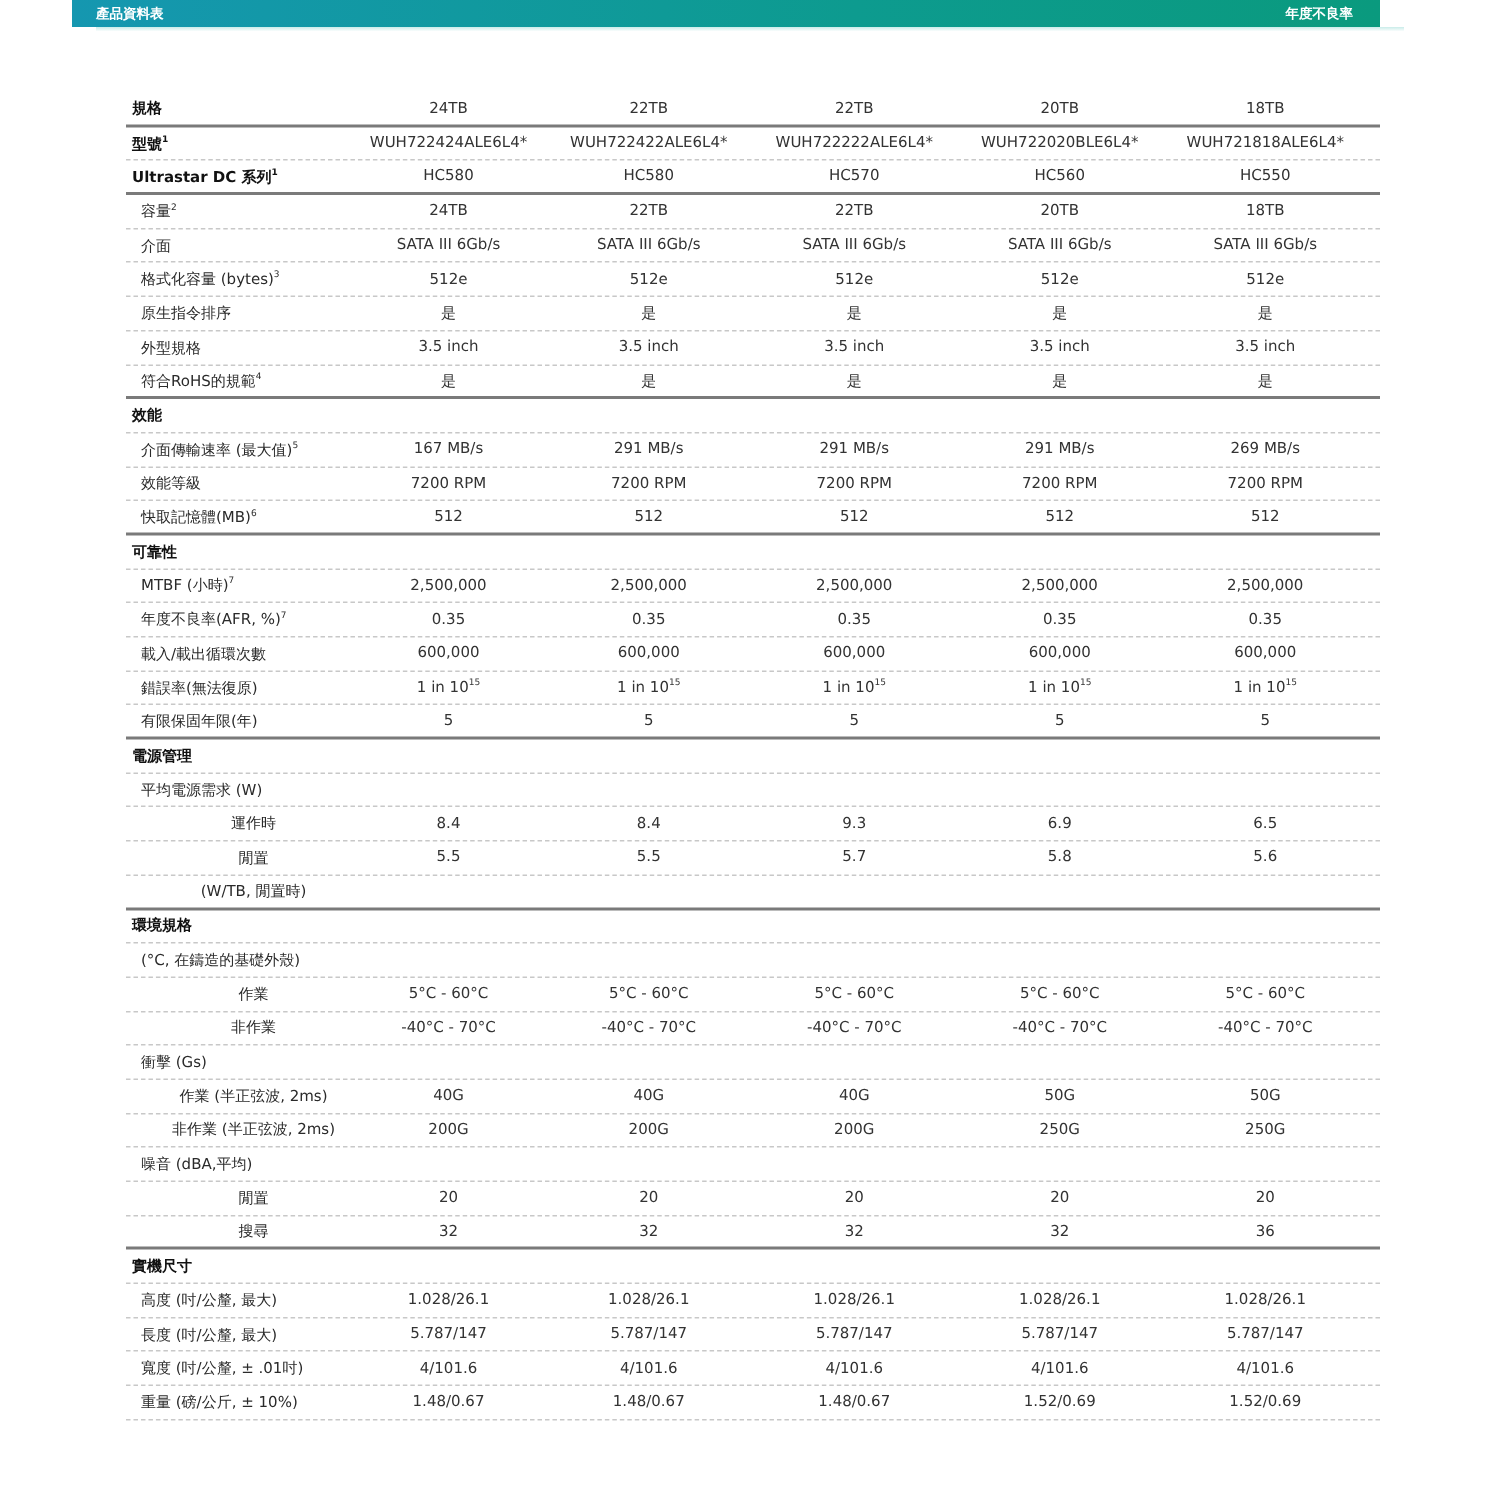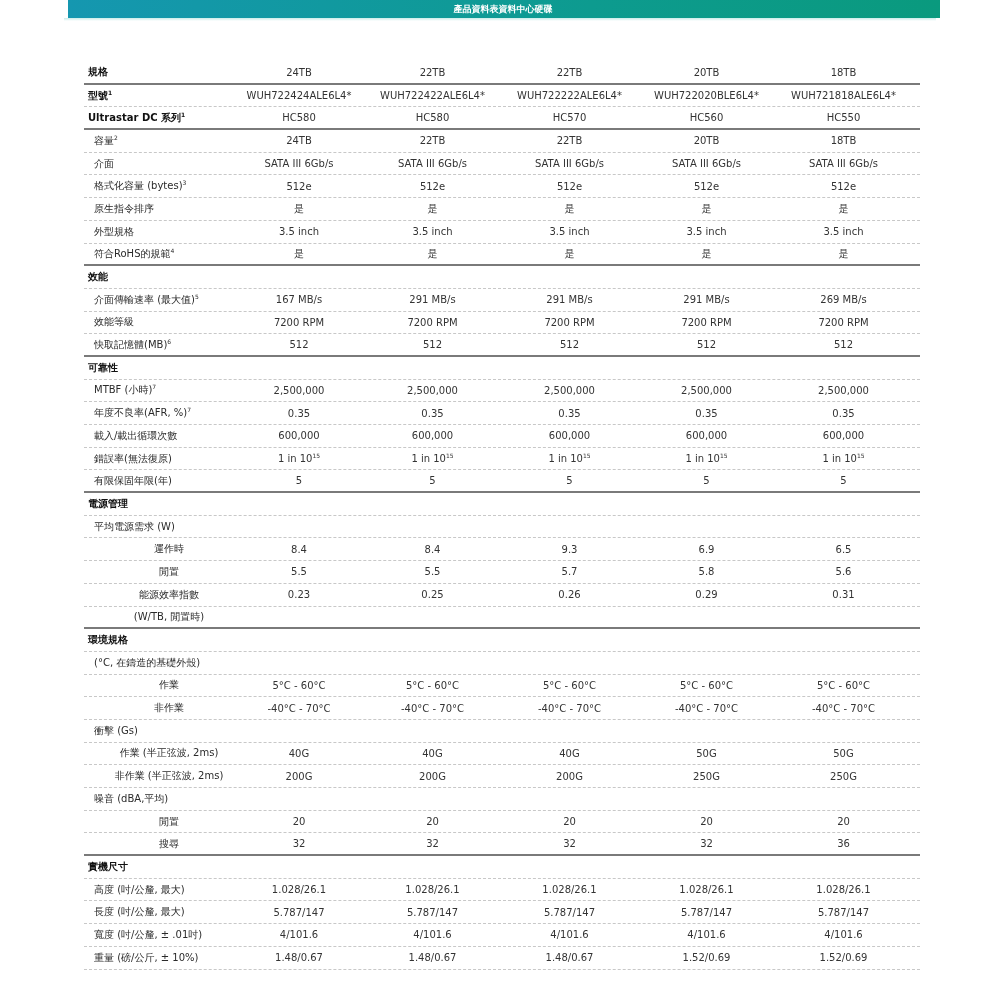--- a/index.html
+++ b/index.html
@@ -1,41 +1,41 @@
 <!DOCTYPE html>
 <html><head>
 <meta charset="utf-8">
 <style>
   * { margin:0; padding:0; box-sizing:border-box; }
   html, body { width:1000px; height:1000px; background:#fff; overflow:hidden; }
   body { font-family: "DejaVu Sans", "Liberation Sans", sans-serif; color:#222; position:relative; }
   .banner {
-    position:absolute; left:68px; top:0; width:872px; height:18px;
+    position:absolute; left:48px; top:0; width:872px; height:18px;
     background:linear-gradient(90deg,#1597b0 0%,#0d9b8f 60%,#0a9a7e 100%);
-    display:flex; justify-content:center; align-items:center;
+    display:flex; justify-content:space-between; align-items:center;
     padding:0 18px 0 16px; color:#fff; font-size:9px; font-weight:bold;
   }
   .banner-shadow { position:absolute; left:64px; top:18px; width:872px; height:3px; background:linear-gradient(#c9ece9,#fff); }
   .table { position:absolute; left:84px; top:62px; width:836px; }
   .row { display:flex; align-items:center; height:22.7px; border-bottom:1px dashed #c8c8c8; font-size:10px; }
   .row.thick { border-bottom:2px solid #7a7a7a; }
   .label { width:150px; padding-left:4px; white-space:nowrap; color:#2a2a2a; }
   .label.l2 { padding-left:10px; }
   .label.l3 { padding-left:20px;text-align:center; }
   .label.bold { font-weight:bold; color:#111; padding-left:4px; }
   .cell { width:137px; text-align:center; white-space:nowrap; color:#333; font-size:10px; }
   .cell.c0 { width:130px; }
   sup { font-size:6px; vertical-align:super; line-height:0; }
 </style>
 </head>
 <body>
 
 <div class="banner">
   <span>產品資料表</span>
-  <span>資料中心硬碟</span>
+  <span>年度不良率</span>
 </div>
 <div class="banner-shadow"></div>
 
 <div class="table" id="spec-table">
     <div class="row thick">
       <div class="label bold"><span>規格</span></div>
       <div class="cell c0">24TB</div>
       <div class="cell">22TB</div>
       <div class="cell">22TB</div>
       <div class="cell">20TB</div>
@@ -195,28 +195,20 @@
       <div class="cell">6.5</div>
     </div>
     <div class="row">
       <div class="label l3"><span>閒置</span></div>
       <div class="cell c0">5.5</div>
       <div class="cell">5.5</div>
       <div class="cell">5.7</div>
       <div class="cell">5.8</div>
       <div class="cell">5.6</div>
     </div>
-    <div class="row">
-      <div class="label l3"><span>能源效率指數</span></div>
-      <div class="cell c0">0.23</div>
-      <div class="cell">0.25</div>
-      <div class="cell">0.26</div>
-      <div class="cell">0.29</div>
-      <div class="cell">0.31</div>
-    </div>
     <div class="row thick">
       <div class="label l3"><span>(W/TB, 閒置時)</span></div>
       <div class="cell c0"></div>
       <div class="cell"></div>
       <div class="cell"></div>
       <div class="cell"></div>
       <div class="cell"></div>
     </div>
     <div class="row">
       <div class="label bold"><span>環境規格</span></div>

